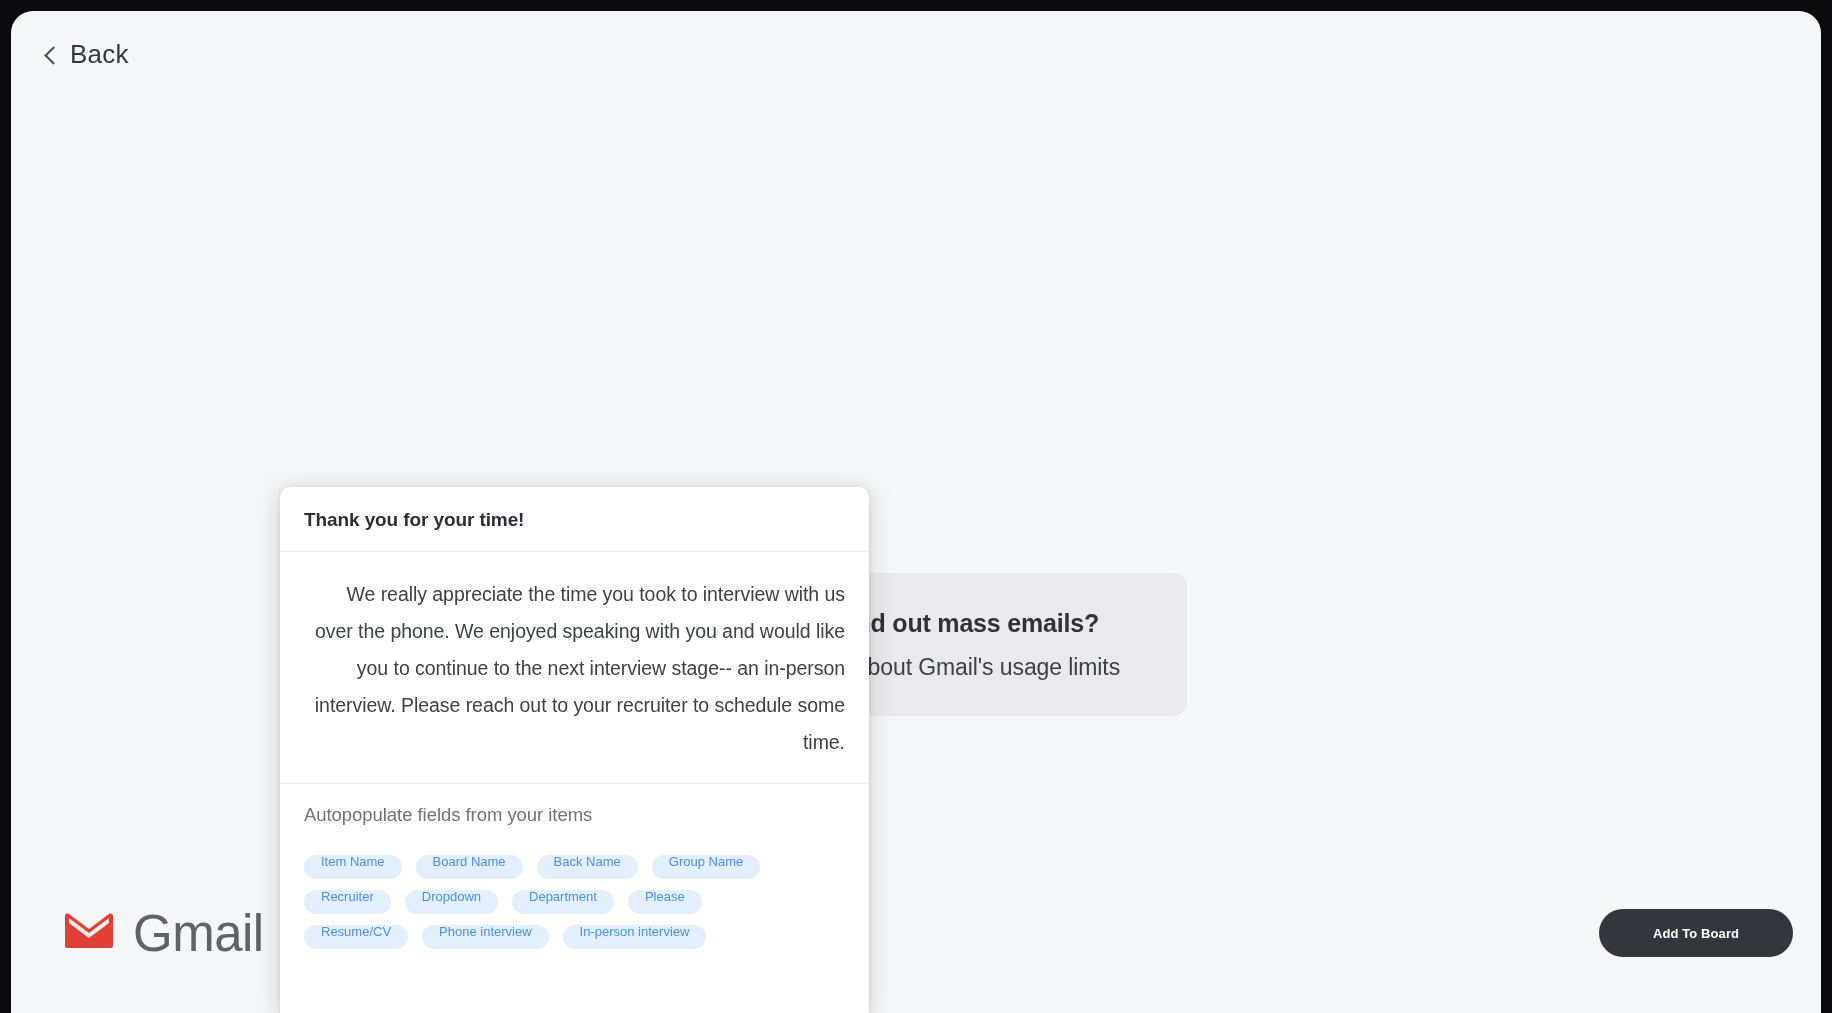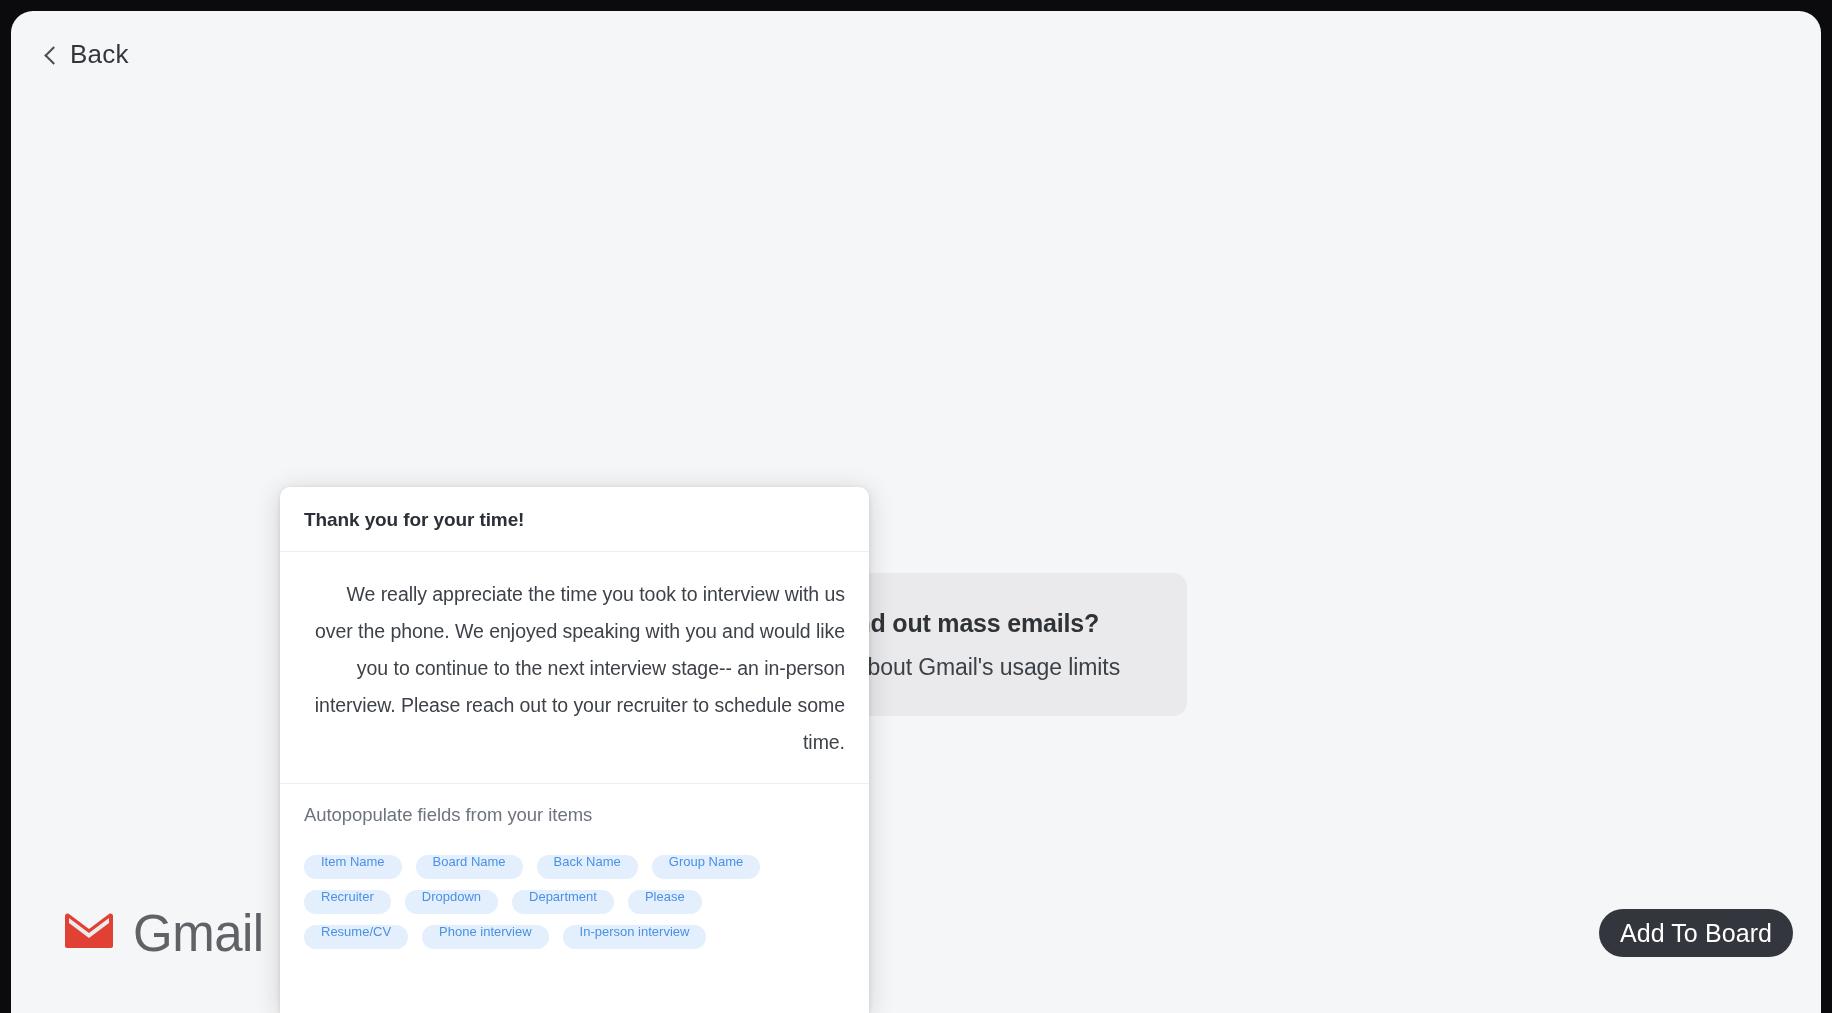--- a/index.html
+++ b/index.html
@@ -198,22 +198,22 @@
     position: absolute;
     left: 1588px;
     top: 898px;
     width: 194px;
     height: 48px;
     background: #33363d;
     color: #ffffff;
     border: none;
     border-radius: 24px;
     font-family: "Liberation Sans", sans-serif;
-    font-size: 25px;
-    font-weight: normal;
+    font-size: 13px;
+    font-weight: bold;
     letter-spacing: .1px;
     cursor: pointer;
   }
 </style>
 </head>
 <body>
 
 <div id="device-frame">
   <div id="app-window">
 

